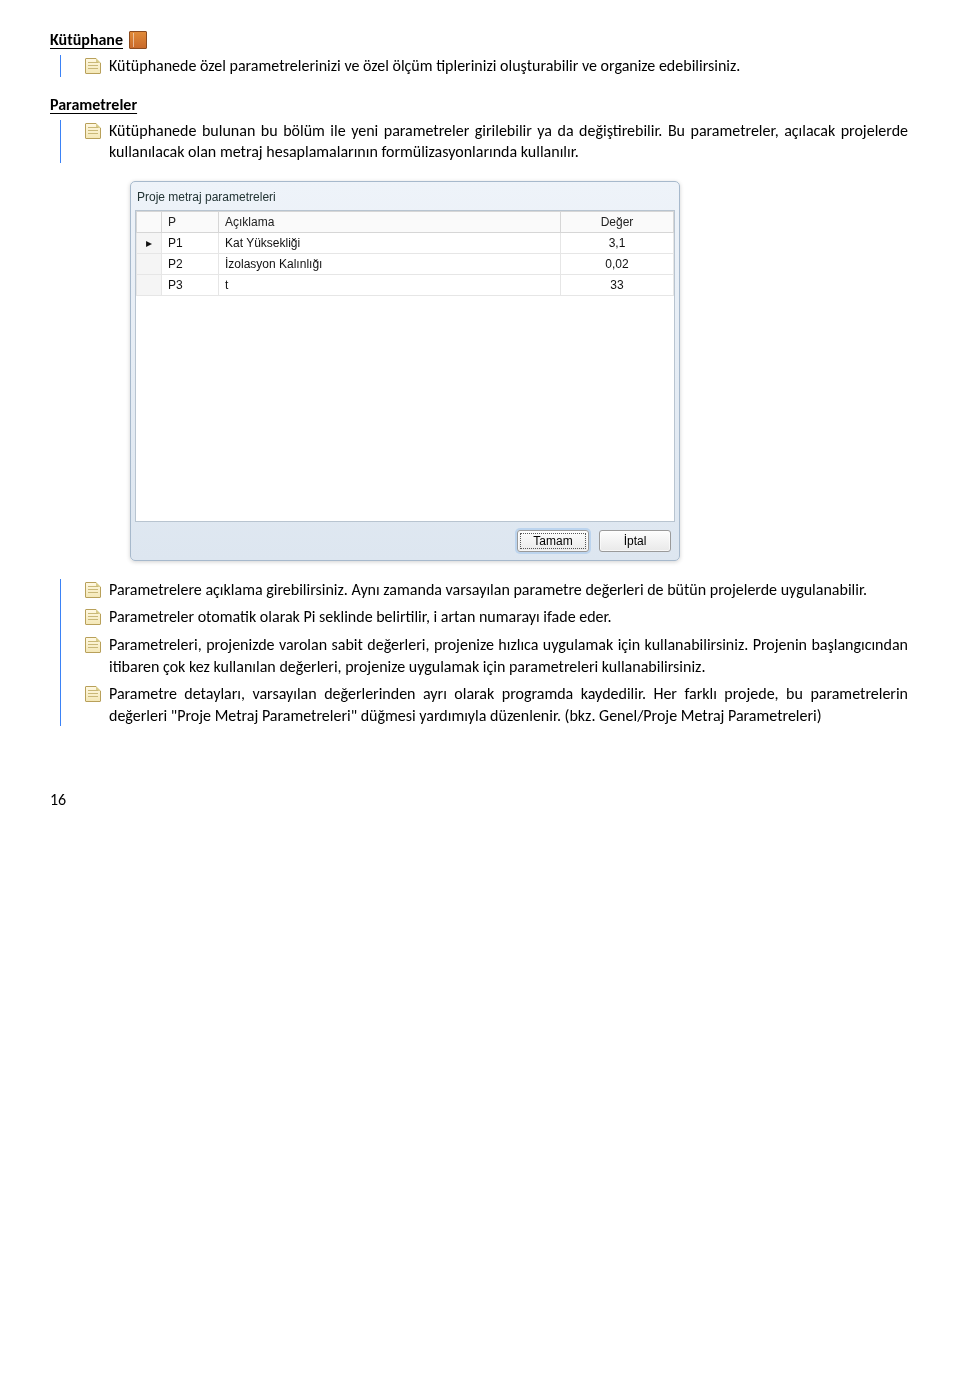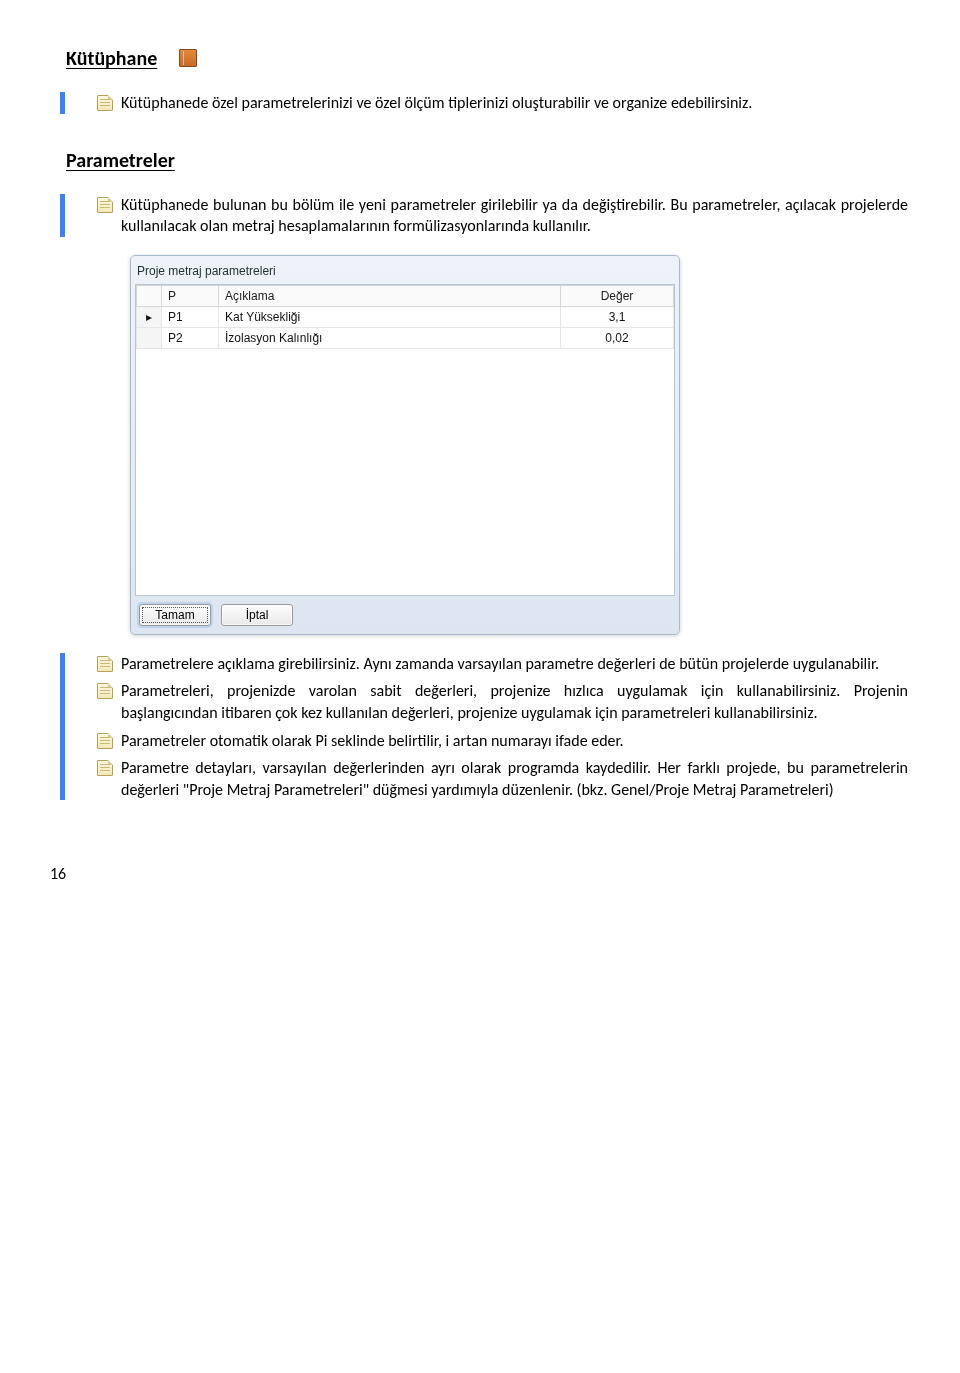--- a/index.html
+++ b/index.html
@@ -12,44 +12,44 @@
     width: 960px;
     box-sizing: border-box;
   }
   .heading-row {
     display: flex;
     align-items: center;
     gap: 6px;
     margin: 0;
   }
   h2.heading {
-    font-size: 20px;
+    font-size: 16px;
     font-weight: bold;
-    margin: 16px;
+    margin: 0;
     text-decoration: underline;
     text-decoration-thickness: 1px;
     text-underline-offset: 3px;
   }
   .book-icon {
     width: 16px; height: 16px;
     background: linear-gradient(to bottom, #e08b3a, #c9692a);
     border: 1px solid #8a4a1f;
     border-radius: 1px;
     position: relative;
   }
   .book-icon::after {
     content: "";
     position: absolute;
     left: 3px; top: 1px; bottom: 1px; width: 1px;
     background: rgba(255,255,255,0.5);
   }
   .section-body {
     margin: 6px 0 18px 10px;
-    border-left: 5px solid #3b82f6;
-    padding: 0 2px 0 32px;
+    border-left: 1px solid #3b82f6;
+    padding: 0 2px 0 24px;
   }
   ul.note-list {
     list-style: none;
     padding: 0;
     margin: 0;
   }
   ul.note-list > li {
     position: relative;
     padding-left: 24px;
     margin: 6px 0;
@@ -131,20 +131,21 @@
   .row-marker {
     width: 12px;
     border: 1px solid #d6d6d6;
     background: #f5f5f5;
     text-align: center;
     color: #555;
     font-size: 10px;
   }
   .btn-row {
     display: flex;
+    justify-content: flex-end;
     gap: 10px;
     padding: 8px 4px 4px 4px;
   }
   .winbtn {
     min-width: 72px;
     padding: 3px 10px;
     font-size: 12px;
     background: linear-gradient(to bottom, #fdfdfd, #e9e9e9);
     border: 1px solid #9a9a9a;
     border-radius: 3px;
@@ -204,31 +205,37 @@
             <td class="col-p">P1</td>
             <td>Kat Yüksekliği</td>
             <td class="col-v">3,1</td>
           </tr>
           <tr>
             <td class="row-marker"></td>
             <td class="col-p">P2</td>
             <td>İzolasyon Kalınlığı</td>
             <td class="col-v">0,02</td>
           </tr>
+          <tr>
+            <td class="row-marker"></td>
+            <td class="col-p">P3</td>
+            <td>t</td>
+            <td class="col-v">33</td>
+          </tr>
         </tbody>
     </table>
   </div>
   <div class="btn-row">
     <button class="winbtn primary">Tamam</button>
     <button class="winbtn">İptal</button>
   </div>
 </div>
 
 <div class="section-body" style="margin-top:18px;">
   <ul class="note-list" id="tail-list">
       <li><span class="note-icon"></span><span>Parametrelere açıklama girebilirsiniz. Aynı zamanda varsayılan parametre değerleri de bütün projelerde uygulanabilir.</span></li>
+      <li><span class="note-icon"></span><span>Parametreler otomatik olarak Pi seklinde belirtilir, i artan numarayı ifade eder.</span></li>
       <li><span class="note-icon"></span><span>Parametreleri, projenizde varolan sabit değerleri, projenize hızlıca uygulamak için kullanabilirsiniz. Projenin başlangıcından itibaren çok kez kullanılan değerleri, projenize uygulamak için parametreleri kullanabilirsiniz.</span></li>
-      <li><span class="note-icon"></span><span>Parametreler otomatik olarak Pi seklinde belirtilir, i artan numarayı ifade eder.</span></li>
       <li><span class="note-icon"></span><span>Parametre detayları, varsayılan değerlerinden ayrı olarak programda kaydedilir. Her farklı projede, bu parametrelerin değerleri "Proje Metraj Parametreleri" düğmesi yardımıyla düzenlenir. (<span class="italic-inline">bkz. Genel/Proje Metraj Parametreleri</span>)</span></li>
     </ul>
 </div>
 
 <div class="page-num">16</div>
 
 </body></html>

